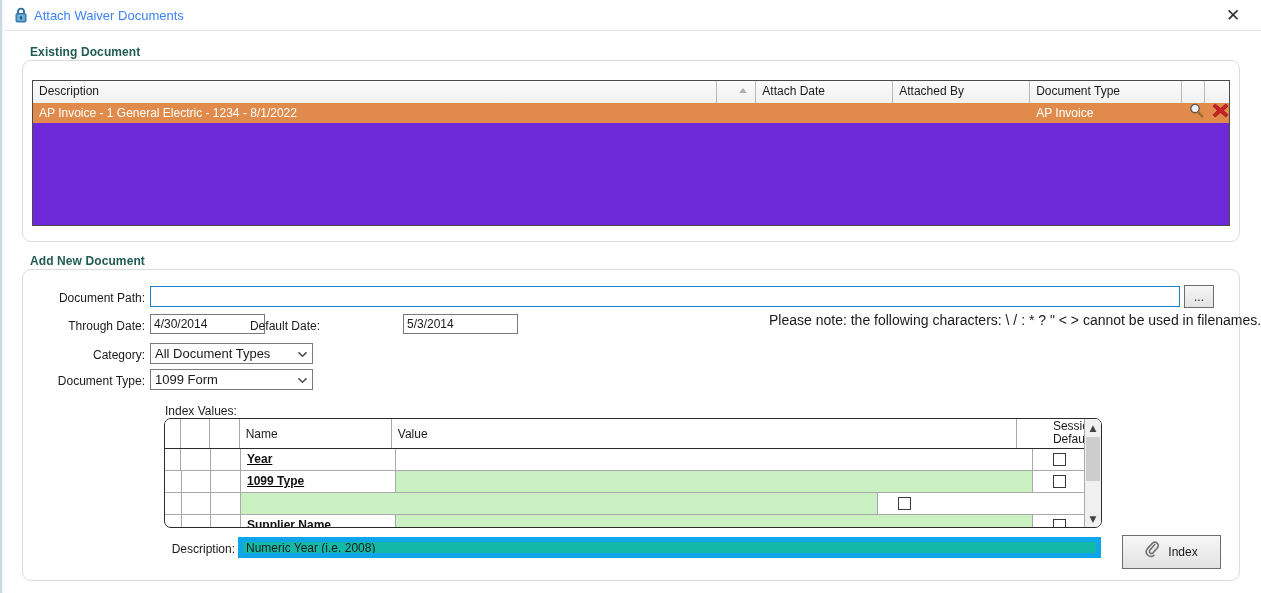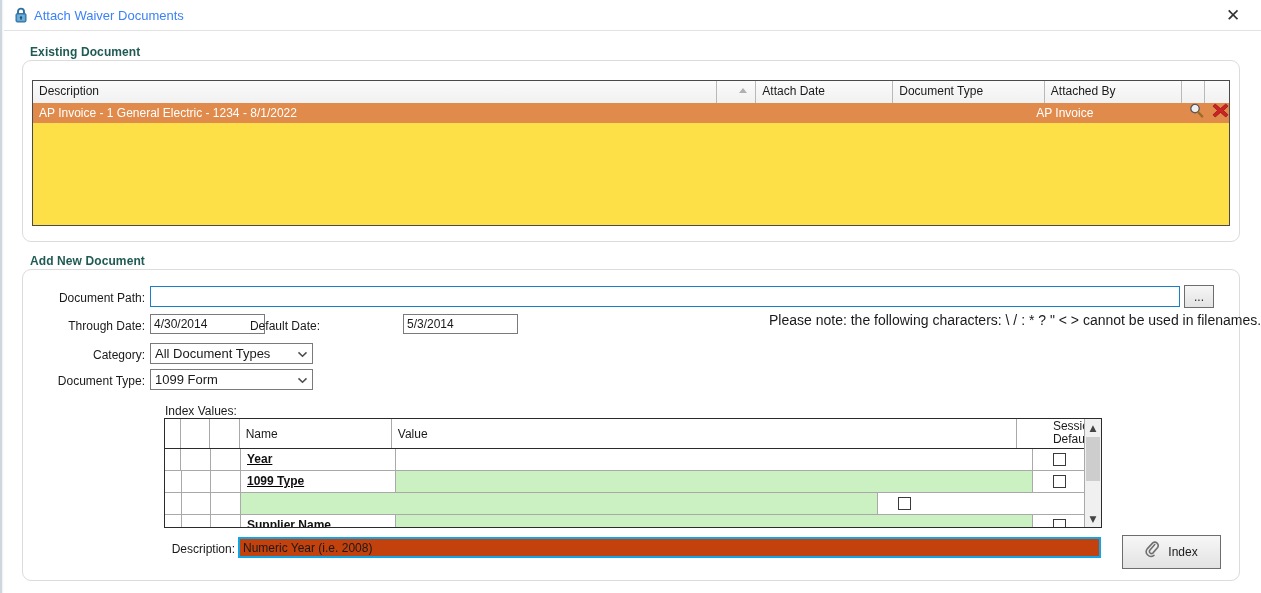--- a/index.html
+++ b/index.html
@@ -55,21 +55,21 @@
     position: absolute;
     border: 1px solid #dcdcdc;
     border-radius: 9px;
     background: #ffffff;
   }
 
   
   .grid-outer {
     position: absolute;
     border: 1px solid #4a4a4a;
-    background: #fde047;
+    background: #6d28d9;
     overflow: hidden;
   }
   .exgrid-header {
     display: flex;
     height: 22px;
     background: #f0f0f0;
     border-bottom: 1px solid #b9b9b9;
   }
   .exgrid-header .hcell {
     position: relative;
@@ -121,22 +121,22 @@
     font-family: "Liberation Sans", sans-serif;
     font-size: 12px;
     color: #1a1a1a;
     padding: 0 3px;
     outline: none;
   }
   .txt.focused {
     border: 1px solid #1b7fc7;
   }
   .txt.readonlyfield {
-    background: #c2410c;
-    border: 2px solid #0ea5e9;
+    background: #14b8a6;
+    border: 5px solid #0ea5e9;
   }
   .combo {
     position: absolute;
     border: 1px solid #7a7a7a;
     background: #ffffff;
     height: 21px;
   }
   .combo .ctext {
     position: absolute; left: 4px; top: 0; right: 22px;
     line-height: 19px; font-size: 13px; color: #1a1a1a;
@@ -261,25 +261,25 @@
       <div class="hcell" style="width:700px;">
         <span>Description</span>
       </div>
       <div class="hcell" style="width:40px;">
         <span></span>
         <span class="sort-caret"></span>
       </div>
       <div class="hcell" style="width:140px;">
         <span>Attach Date</span>
       </div>
+      <div class="hcell" style="width:140px;">
+        <span>Attached By</span>
+      </div>
       <div class="hcell" style="width:155px;">
         <span>Document Type</span>
-      </div>
-      <div class="hcell" style="width:140px;">
-        <span>Attached By</span>
       </div>
       <div class="hcell" style="width:24px;"></div>
       <div class="hcell" style="width:24px; border-right:none;"></div>
     </div>
 
     <div class="exgrid-row">
       <div class="dcell" style="width:700px;">AP Invoice - 1 General Electric - 1234 - 8/1/2022</div>
       <div class="dcell" style="width:40px;"></div>
       <div class="dcell" style="width:140px;"></div>
       <div class="dcell" style="width:140px;"></div>
@@ -336,21 +336,21 @@
     <span class="ctext">1099 Form</span>
     <span class="carrow">
       <svg width="11" height="8" viewBox="0 0 11 8">
         <path d="M1.5 2.4 L5.5 6.2 L9.5 2.4" fill="none" stroke="#4c4c4c" stroke-width="1.5"></path>
       </svg>
     </span>
   </div>
 
   <div class="lbl" style="left:165px; top:404px; text-align:left;">Index Values:</div>
 
-  <div class="ivgrid" style="left:164px; top:418px; width:938px; height:110px;">
+  <div class="ivgrid" style="left:164px; top:418px; width:938px; height:110px;border-radius:7px;">
 
     <div class="iv-header">
       <div class="c" style="width:16px; padding-left:0;"></div>
       <div class="c" style="width:30px; padding-left:0;"></div>
       <div class="c" style="width:30px; padding-left:0;"></div>
       <div class="c" style="width:155px;">
         <span>Name</span>
       </div>
       <div class="c" style="width:637px;">
         <span>Value</span>

